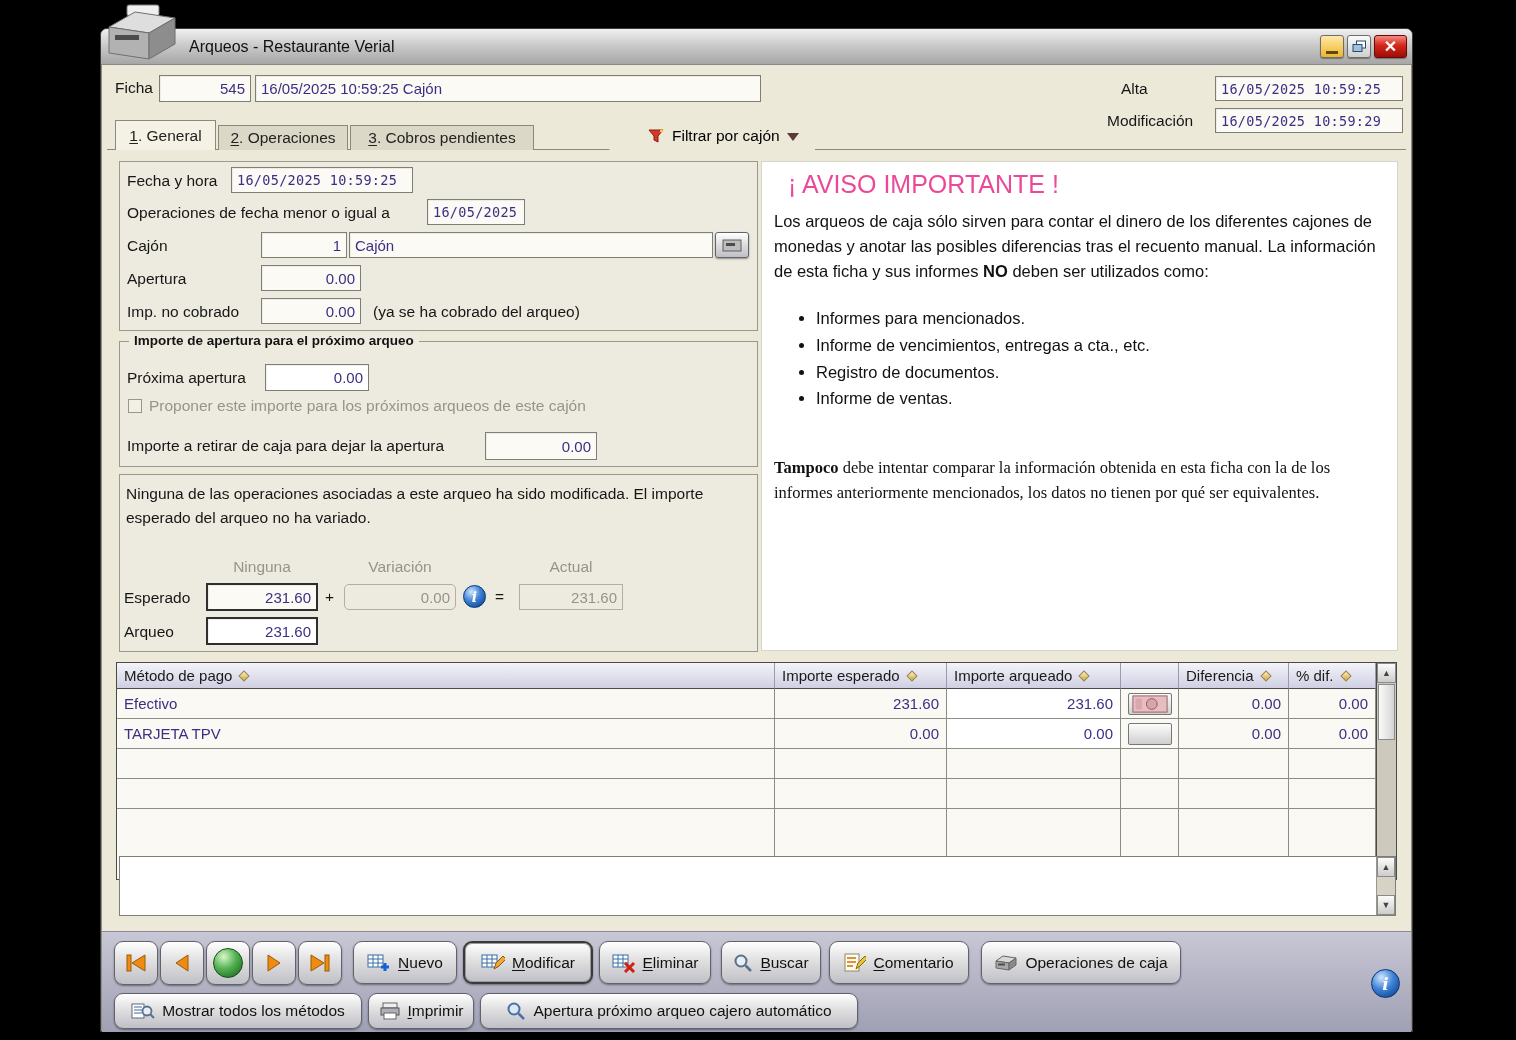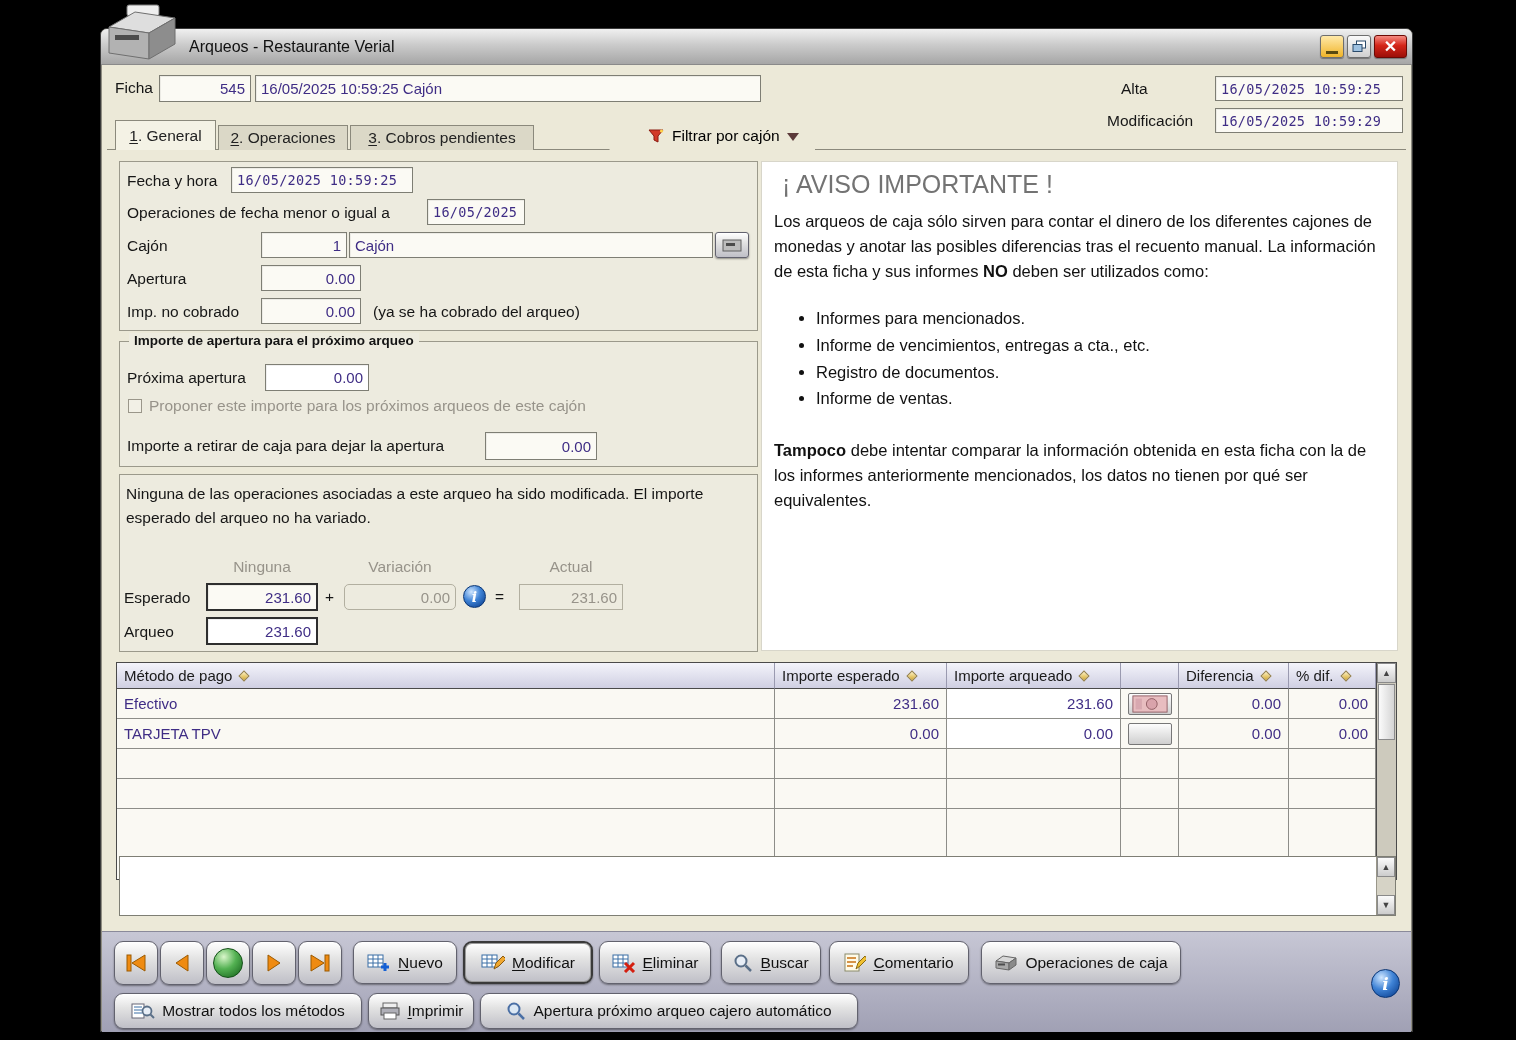--- a/index.html
+++ b/index.html
@@ -56,25 +56,25 @@
   .filter-tab { position:absolute; left:508px; top:92px; width:206px; height:29px;
     background:#ECE9D8; clip-path:polygon(30px 0,100% 0,100% 100%,0 100%);
     filter:drop-shadow(0 -1px 0 #8b897c) drop-shadow(1px 0 0 #8b897c) drop-shadow(-1px 0 0 #8b897c);
     display:flex; align-items:center; gap:7px; padding-left:38px; font-size:15.5px; z-index:2; }
   .caret-down { width:0; height:0; border:6px solid transparent; border-top:8px solid #5c3a3a; margin-top:8px; }
   
   .checkbox { position:absolute; width:14px; height:14px; border:1px solid #9a968a; background:#f2f0e6; }
   
   #aviso { position:absolute; left:660px; top:132px; width:637px; height:490px;
     background:#fff; border:1px solid #d8d6ca; padding:4px 12px; }
-  #aviso h1 { color:#737373; font-size:25px; font-weight:400; margin:4px 0 10px 8px; }
+  #aviso h1 { color:#ec4899; font-size:25px; font-weight:400; margin:4px 0 10px 14px; }
   #aviso p { font-size:16.5px; line-height:1.5; margin:0; color:#111; }
   #aviso ul { margin:22px 0 0 0; padding-left:42px; }
   #aviso li { font-size:16.5px; line-height:1.62; color:#111; }
-  #aviso .p2 { margin-top:26px; }
+  #aviso .p2 { margin-top:44px;font-family:Liberation Serif, serif; }
   
   #tbl { position:absolute; left:15px; top:633px; width:1281px; height:218px;
     border:1px solid #4a4a4a; background:#faf9f3; display:grid;
     grid-template-columns:658px 172px 174px 58px 110px 87px; grid-template-rows:26px 30px 30px 30px 30px 1fr; }
   .th { background:linear-gradient(#f4f4fb,#cfcfe2); border-right:1px solid #9a9ab0;
     border-bottom:1px solid #4a4a4a; display:flex; align-items:center; gap:8px;
     padding:0 7px; font-size:15px; color:#1a1a1a; overflow:hidden; }
   .diamond { width:8px; height:8px; transform:rotate(45deg); flex:0 0 auto;
     background:linear-gradient(135deg,#fff3c2,#d2a72e); border:1px solid #95804a; }
   .td { border-right:1px solid #8d8d88; border-bottom:1px solid #8d8d88; display:flex;

